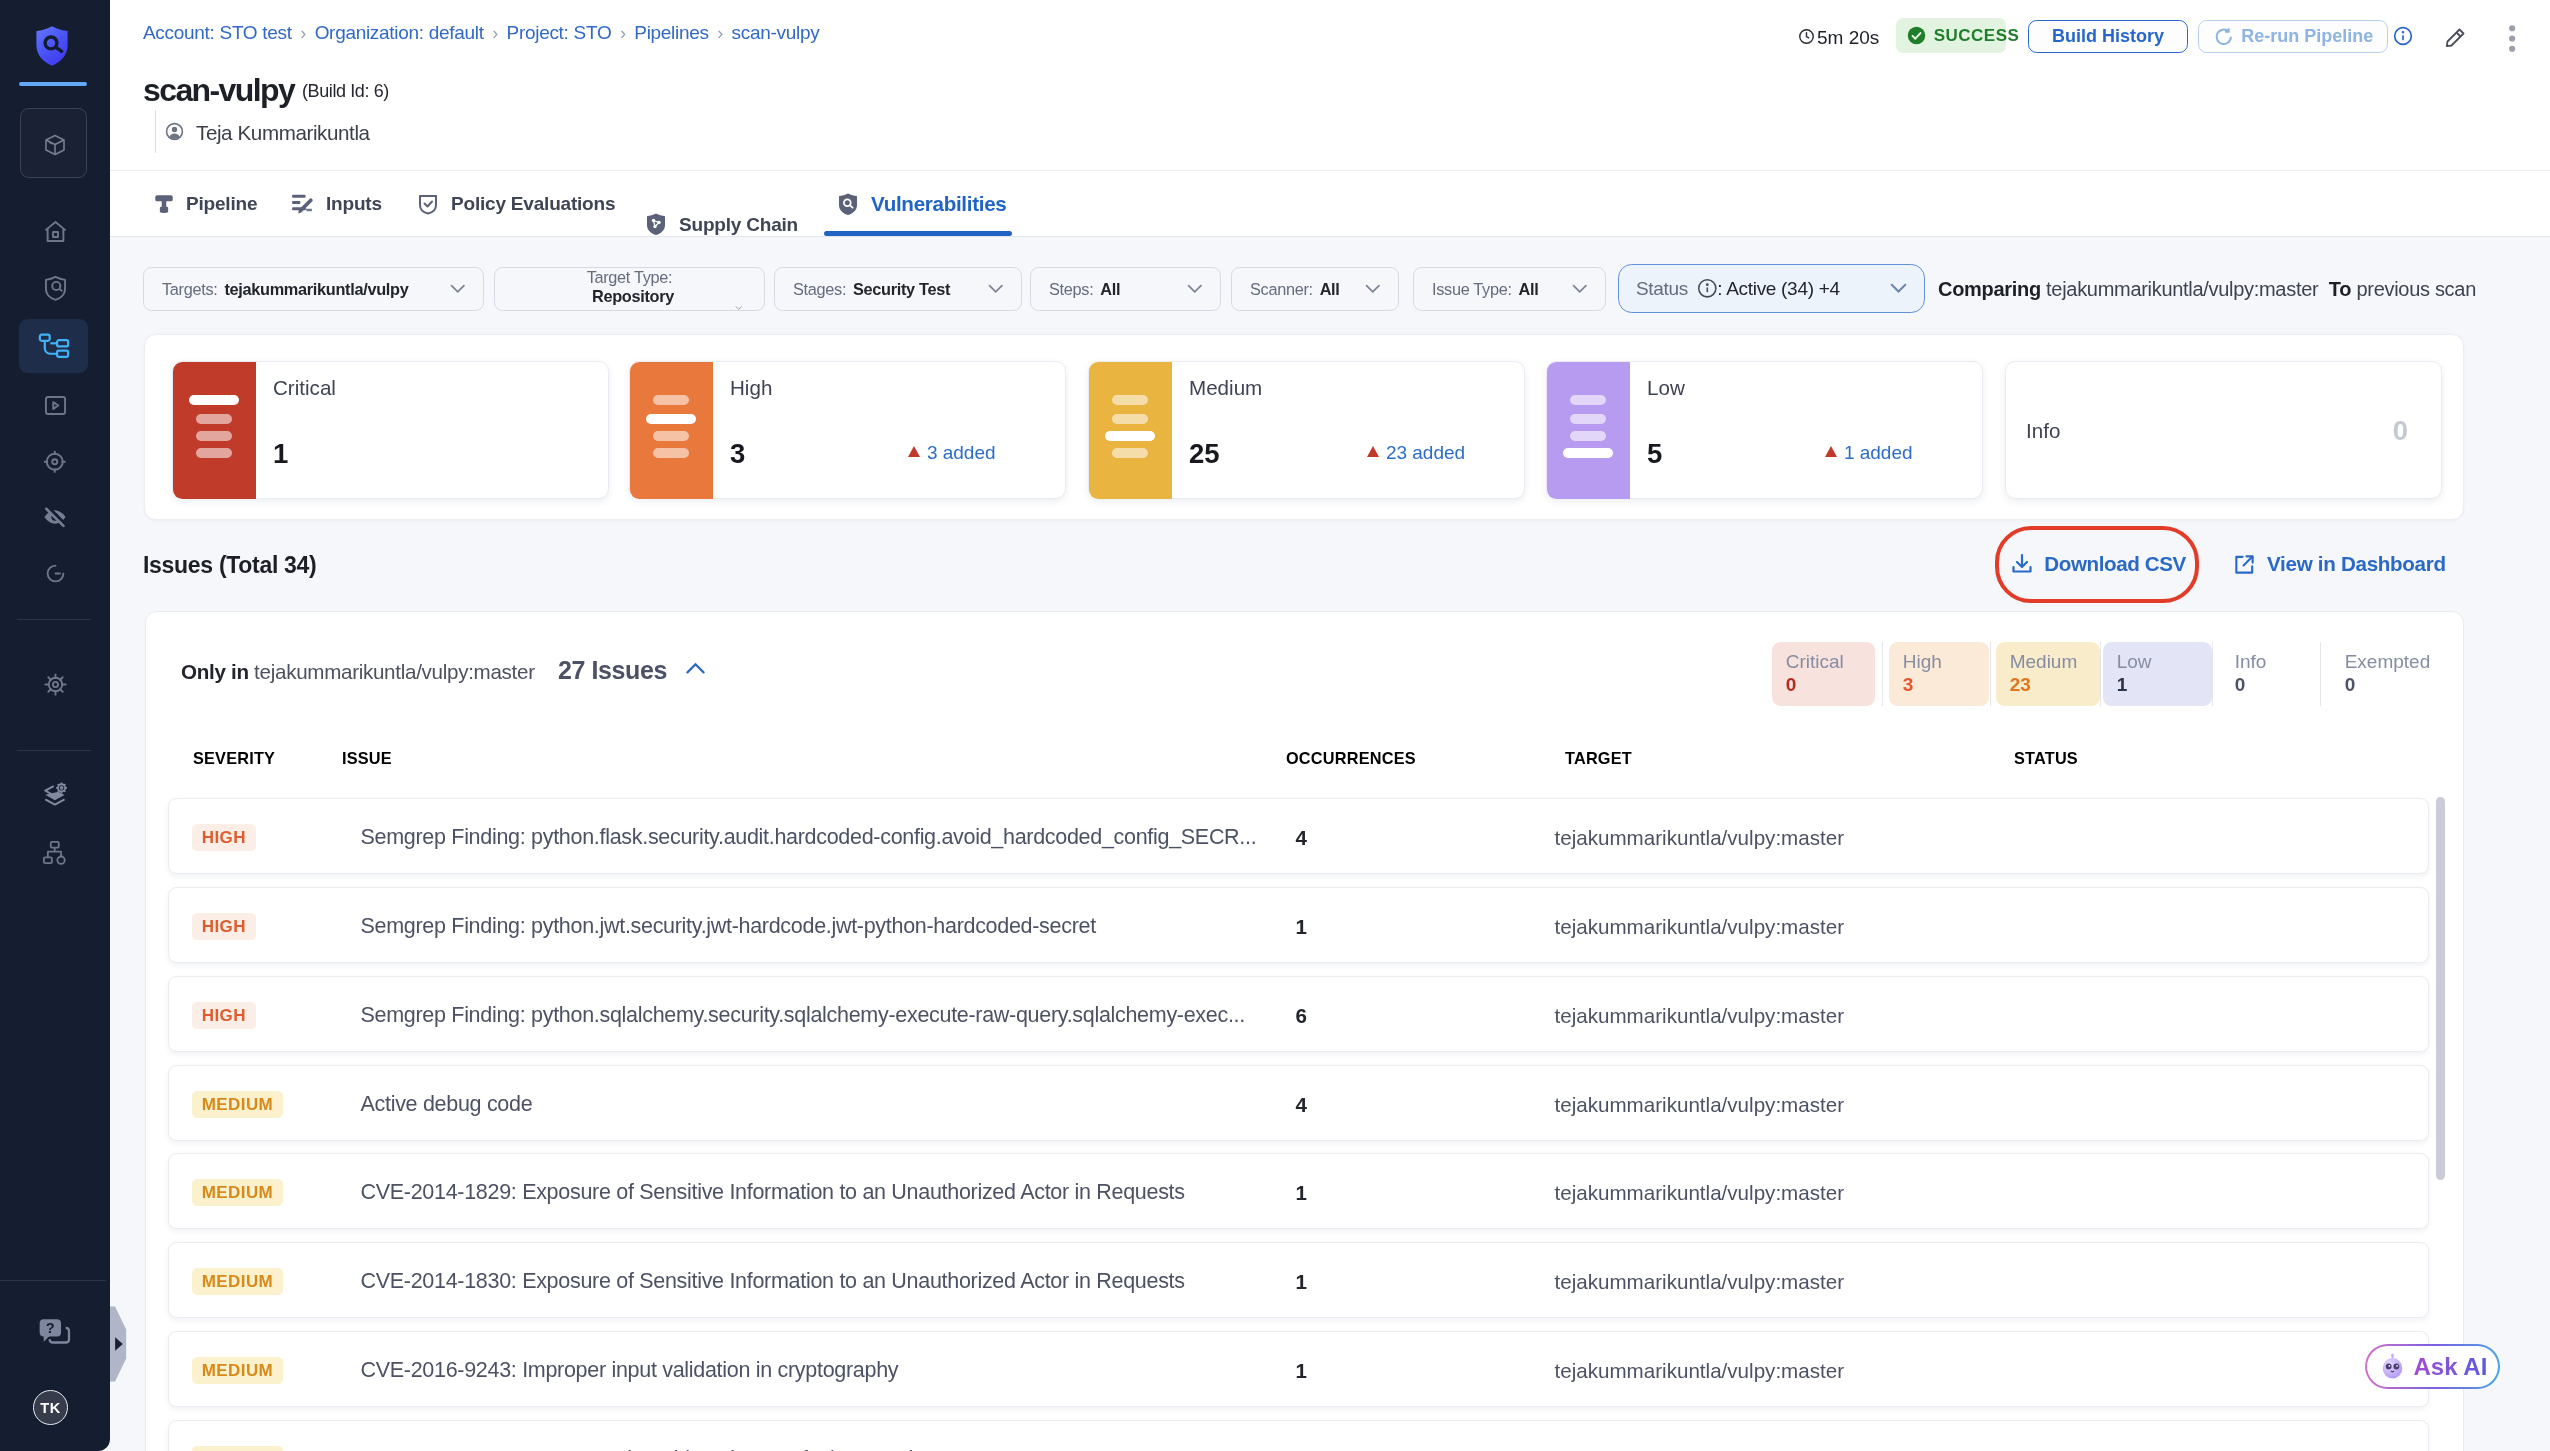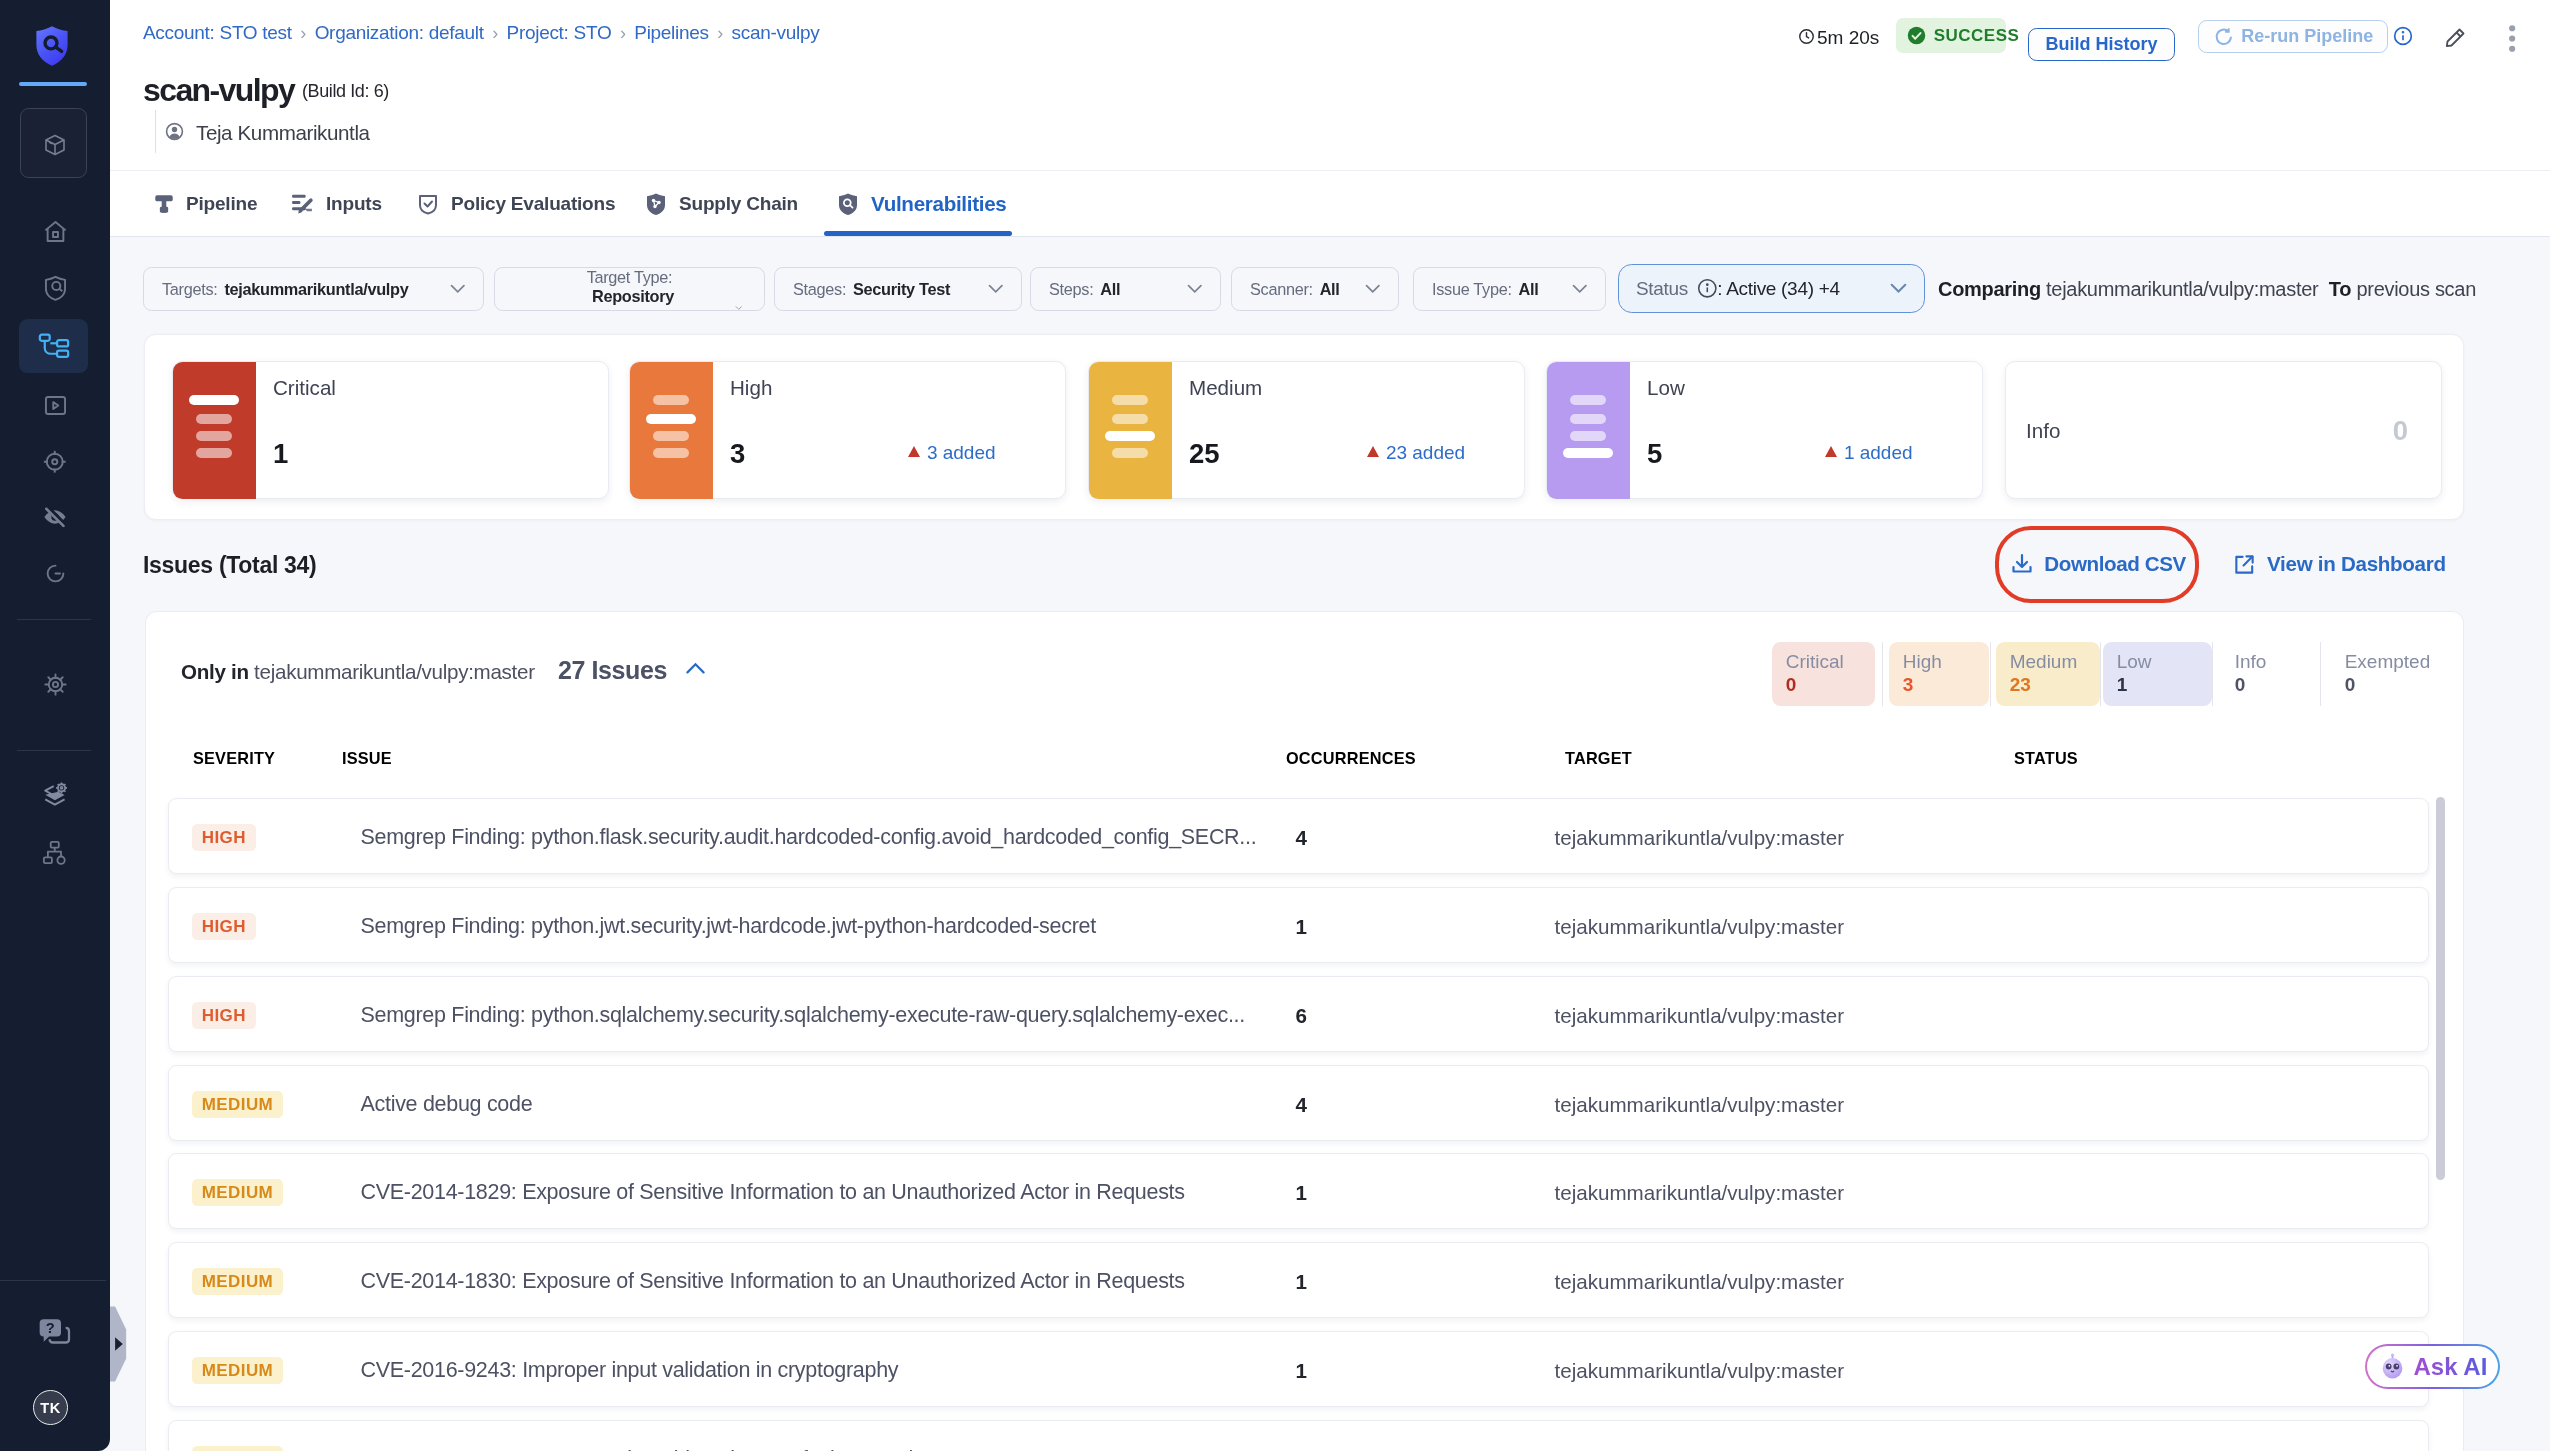--- a/index.html
+++ b/index.html
@@ -27,21 +27,21 @@
 #crumbs .sep { color:#9aa1b0; padding:0 8.6px; font-size:18px; }
 #title { position:absolute; left:33px; top:72px; font-size:32px; letter-spacing:-1.6px; font-weight:bold; color:#1e2027; }
 #buildid { position:absolute; left:192px; top:81px; font-size:18px; letter-spacing:-0.4px; color:#26272e; }
 #byline { position:absolute; left:45px; top:110px; height:43px; border-left:1.7px solid #dcdfe7; }
 #byline-ic { position:absolute; left:55px; top:122px; }
 #byline-tx { position:absolute; left:86px; top:121px; font-size:20.6px; letter-spacing:-0.4px; color:#3d404b; }
 #duration { position:absolute; left:1707px; top:27px; font-size:19px; color:#1e2027; }
 #succ { position:absolute; left:1786px; top:18px; width:110px; height:35px; background:#e2f4e0; border-radius:6.9px; display:flex; align-items:center; padding-left:11px; }
 #succ .tx { font-size:17px; font-weight:bold; color:#1f7d2c; letter-spacing:0.5px; margin-left:7.7px; }
 #succ svg { flex-shrink:0; }
-#bh-btn { position:absolute; left:1918px; top:28px; width:147px; height:33px; border:1.7px solid #2767cc; border-radius:8.6px; color:#2767cc; font-size:18px; font-weight:bold; display:flex; align-items:center; justify-content:center; background:#fdfdfe; }
+#bh-btn { position:absolute; left:1918px; top:20px; width:160px; height:33px; border:1.7px solid #2767cc; border-radius:8.6px; color:#2767cc; font-size:18px; font-weight:bold; display:flex; align-items:center; justify-content:center; background:#fdfdfe; }
 #rr-btn { position:absolute; left:2088px; top:20px; width:190px; height:33px; border:1.7px solid #b6cfec; border-radius:8.6px; color:#8db4e2; font-size:18px; font-weight:bold; display:flex; align-items:center; justify-content:center; background:#fdfdfe; }
 #rr-btn svg { margin-right:6.9px; }
 
 
 #tabs { position:absolute; left:110px; top:170px; width:2440px; height:67px; background:#fff; border-bottom:1.7px solid #e3e6ed; border-top:0.9px solid #eceef3; }
 .tab { position:absolute; top:0; height:65px; display:flex; align-items:center; font-size:19px; letter-spacing:-0.2px; font-weight:600; color:#3f4554; }
 .tab svg { margin-right:11px; }
 .tab.active { color:#2264c5; font-weight:bold; font-size:20.6px; letter-spacing:-0.3px; }
 #tab-underline { position:absolute; left:714px; top:60px; width:188px; height:5.2px; background:#2264c5; border-radius:2.6px; }
 
@@ -294,21 +294,21 @@
     </svg>
     Inputs
   </div>
   <div class="tab" style="left:306px;">
     <svg width="24" height="24" viewBox="0 0 24 24" fill="none" stroke="#5b6178" stroke-width="2" stroke-linejoin="round">
       <path d="M4 4 H20 V13 C20 18 16.5 20.5 12 21.5 C7.5 20.5 4 18 4 13 Z"></path>
       <path d="M8.5 11.5 L11.5 14.5 L16 9.5" stroke-linecap="round"></path>
     </svg>
     Policy Evaluations
   </div>
-  <div class="tab" style="left:534px;">
+  <div class="tab" style="left:534px;align-items:flex-end;">
     <svg width="24" height="24" viewBox="0 0 24 24" fill="#5b6178">
       <path d="M12 1.5 C9 3 5.8 3.8 3 4.2 V13 C3 18.5 7.5 21.8 12 23 C16.5 21.8 21 18.5 21 13 V4.2 C18.2 3.8 15 3 12 1.5 Z"></path>
       <circle cx="9.5" cy="8.5" r="1.7" fill="#fff"></circle>
           <circle cx="15" cy="10.5" r="1.7" fill="#fff"></circle>
           <circle cx="11" cy="14.5" r="1.7" fill="#fff"></circle>
       <path d="M9.5 8.5 L15 10.5 L11 14.5 Z" stroke="#fff" stroke-width="1.2" fill="none"></path>
     </svg>
     Supply Chain
   </div>
   <div class="tab active" style="left:726px;">

